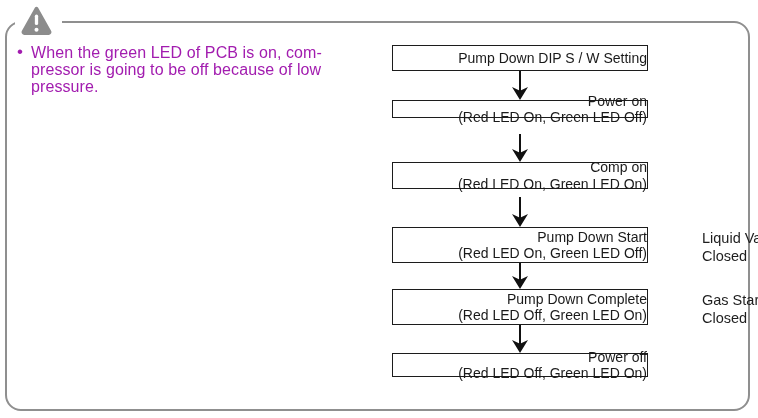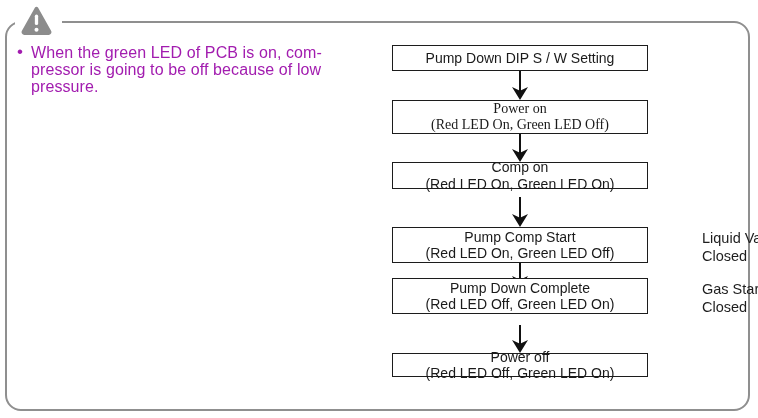--- a/index.html
+++ b/index.html
@@ -70,21 +70,21 @@
   }
 
   
   .flow-step {
     position: absolute;
     left: 392px; width: 256px;
     box-sizing: border-box;
     border: 1.5px solid #1c1c1c;
     background: #ffffff;
     display: flex; flex-direction: column;
-    align-items: center; justify-content: center;
+    align-items: flex-end; justify-content: center;
     text-align: center;
   }
   .flow-step .line {
     font-size: 14px;
     line-height: 16.5px;
     color: #1a1a1a;
     white-space: nowrap;
   }
   .flow-step .line:empty { display: none; }
   .side-label {
@@ -95,24 +95,24 @@
     text-align: left;
     font-size: 14.5px;
     line-height: 18px;
     white-space: pre-line;
     color: #1e1e1e;
     margin-left: 44px;
   }
   .side-label:empty { display: none; }
 
   .step-0 { top: 45px;  height: 26px; }
-  .step-1 { top: 100px; height: 34px; font-family: Liberation Serif, serif; }
+  .step-1 { top: 100px; height: 18px; }
   .step-2 { top: 162px; height: 27px; }
   .step-3 { top: 227px; height: 36px; }
-  .step-4 { top: 278px; height: 36px; }
+  .step-4 { top: 289px; height: 36px; }
   .step-5 { top: 353px; height: 24px; }
 
   .flow-arrow {
     position: absolute;
     left: 509px; width: 22px;
   }
   .flow-arrow .stem {
     position: absolute;
     left: 10px; top: 0;
     width: 2px;
@@ -181,21 +181,21 @@
     <span class="line">(Red LED On, Green LED On)</span>
 
   </div>
 
   <div class="flow-arrow arrow-3">
     <span class="stem"></span>
       <span class="head"></span>
   </div>
 
   <div class="flow-step step-3">
-    <span class="line">Pump Comp Start</span>
+    <span class="line">Pump Down Start</span>
     <span class="line">(Red LED On, Green LED Off)</span>
     <span class="side-label">Liquid Valve
 Closed</span>
   </div>
 
   <div class="flow-arrow arrow-4">
     <span class="stem"></span>
       <span class="head"></span>
   </div>
 

